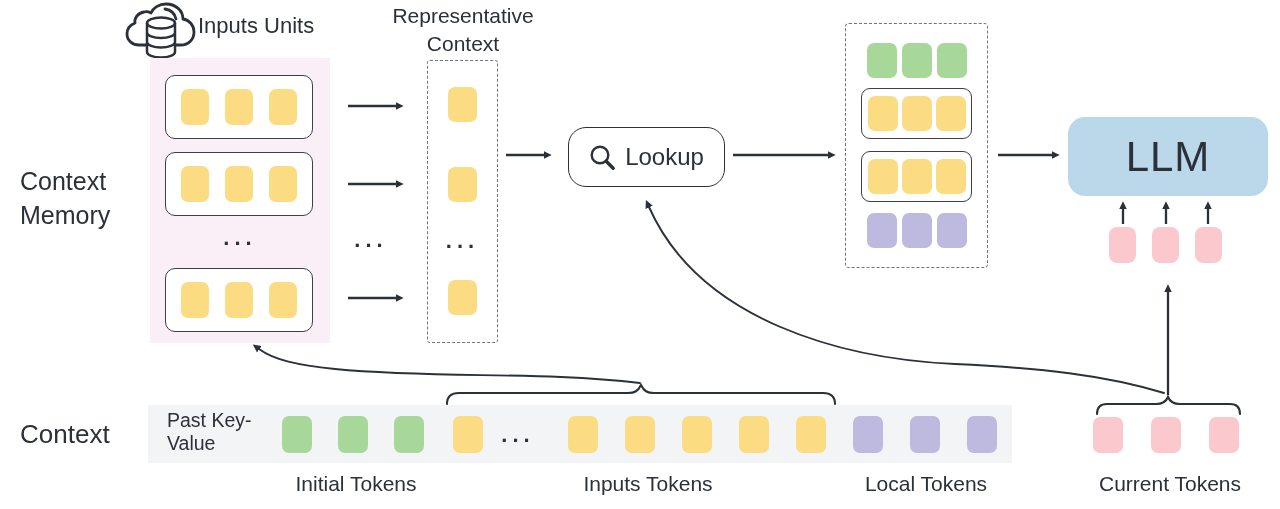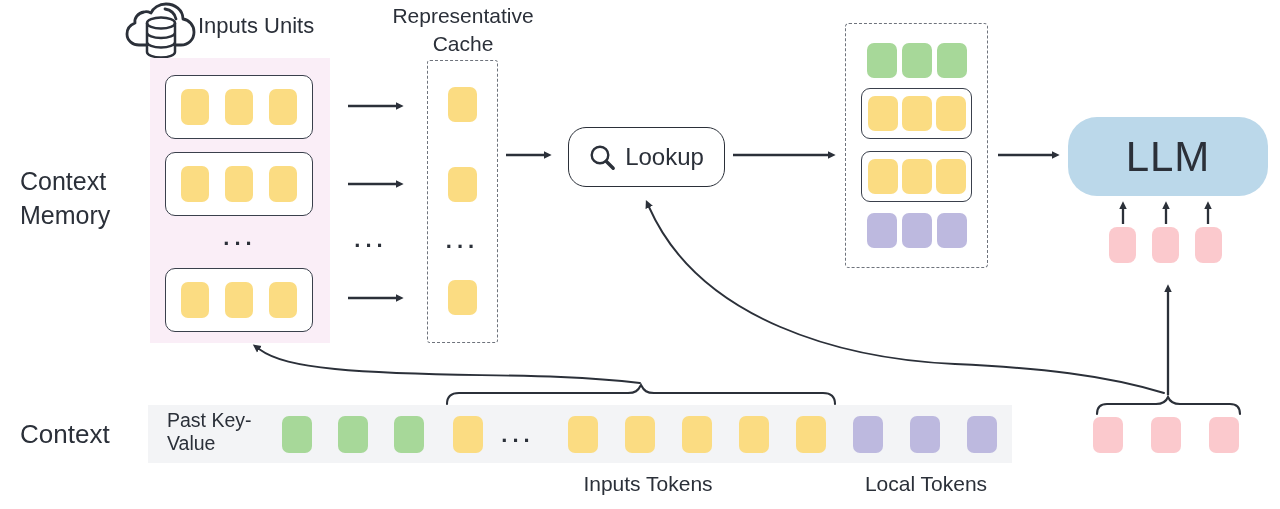--- a/index.html
+++ b/index.html
@@ -32,21 +32,21 @@
   
   #cache-box{left:845px;top:23px;width:143px;height:245px;border:1.6px dashed #6e737c;
              border-radius:4px;box-sizing:border-box;}
   .cache-row{position:absolute;left:0;width:100%;display:flex;justify-content:center;gap:5px;}
   .cache-row .tok{width:30px;height:35px;}
   .cache-wrap{position:absolute;left:15px;width:111px;height:51px;background:#fff;
               border:1.3px solid #3a404c;border-radius:9px;display:flex;align-items:center;
               justify-content:center;gap:4px;box-sizing:border-box;}
   .cache-wrap .tok{width:30px;height:35px;}
   
-  #llm-box{left:1068px;top:117px;width:200px;height:79px;background:var(--c-blue);border-radius:29px;
+  #llm-box{left:1068px;top:117px;width:200px;height:79px;background:var(--c-blue);border-radius:17px;
            display:flex;align-items:center;justify-content:center;}
   #llm-box .txt{font-size:42px;letter-spacing:1px;}
   .tok-row{display:flex;}
   #llm-input-row{left:1109px;top:227px;gap:16px;}
   #llm-input-row .tok{width:27px;height:36px;border-radius:8px;}
   
   #strip{left:148px;top:405px;width:864px;height:58px;background:var(--c-strip_bg);}
   #past-kv{left:167px;top:409px;width:120px;font-size:19.5px;line-height:23px;}
   .strip-group{top:416px;}
   .strip-group .tok{width:30px;height:37px;}
@@ -93,21 +93,21 @@
   <svg class="abs" style="left:125px;top:2px;width:78px;height:58px" viewBox="0 0 78 58" xmlns="http://www.w3.org/2000/svg">
     <path d="M56,43 C63,43 69,38 69,30 C69,23 64,18 58,17 C58,8 50,2 41,2 C34,2 28,6 26,11 C24,10 22,9 19,10 C13,11 9,16 10,21 C5,23 2,27 2,32 C2,39 8,43 14,43 Z" fill="#fff" stroke="#2b3039" stroke-width="2.8" stroke-linejoin="round"></path>
     <path d="M40,7 C46,8 50,12 51,17" fill="none" stroke="#2b3039" stroke-width="2.8" stroke-linecap="round"></path>
     <rect x="22" y="21" width="28" height="29" fill="#fff"></rect>
     <ellipse cx="36" cy="50" rx="14" ry="5.5" fill="#fff"></ellipse>
     <ellipse cx="36" cy="21" rx="14" ry="5.5" fill="#fff" stroke="#2b3039" stroke-width="2.5"></ellipse>
     <path d="M22,21 V50 M50,21 V50 M22,50 a14,5.5 0 0 0 28,0 M22,30.5 a14,5.5 0 0 0 28,0 M22,40 a14,5.5 0 0 0 28,0" fill="none" stroke="#2b3039" stroke-width="2.5"></path>
   </svg>
 
   <div class="abs lbl" style="left:198px;top:13px;font-size:22px">Inputs Units</div>
-  <div class="abs lbl" style="left:383px;top:2px;width:160px;text-align:center;font-size:21px;line-height:28px">Representative Cache</div>
+  <div class="abs lbl" style="left:383px;top:2px;width:160px;text-align:center;font-size:21px;line-height:28px">Representative Context</div>
   <div class="abs lbl side-label" style="left:20px;top:164px;width:120px">Context Memory</div>
   <div class="abs lbl" style="left:20px;top:419px;font-size:26px">Context</div>
 
   <div id="memory-box" class="abs">
     <div class="unit-row" style="top:17px">
         <span class="tok" style="background: rgb(251, 220, 130);"></span>
         <span class="tok" style="background: rgb(251, 220, 130);"></span>
         <span class="tok" style="background: rgb(251, 220, 130);"></span>
       </div>
     <div class="unit-row" style="top:94px">
@@ -194,15 +194,17 @@
       <span class="tok" style="background: rgb(189, 185, 223);"></span>
       <span class="tok" style="background: rgb(189, 185, 223);"></span>
       <span class="tok" style="background: rgb(189, 185, 223);"></span>
     </div>
   <div id="current-group" class="abs tok-row">
       <span class="tok" style="background: rgb(251, 201, 205);"></span>
       <span class="tok" style="background: rgb(251, 201, 205);"></span>
       <span class="tok" style="background: rgb(251, 201, 205);"></span>
     </div>
 
+  <div class="abs lbl cap" style="left:256px;top:468px;width:200px">Initial Tokens</div>
   <div class="abs lbl cap" style="left:548px;top:468px;width:200px">Inputs Tokens</div>
   <div class="abs lbl cap" style="left:826px;top:468px;width:200px">Local Tokens</div>
+  <div class="abs lbl cap" style="left:1070px;top:468px;width:200px">Current Tokens</div>
 </div>
 
 </body></html>

